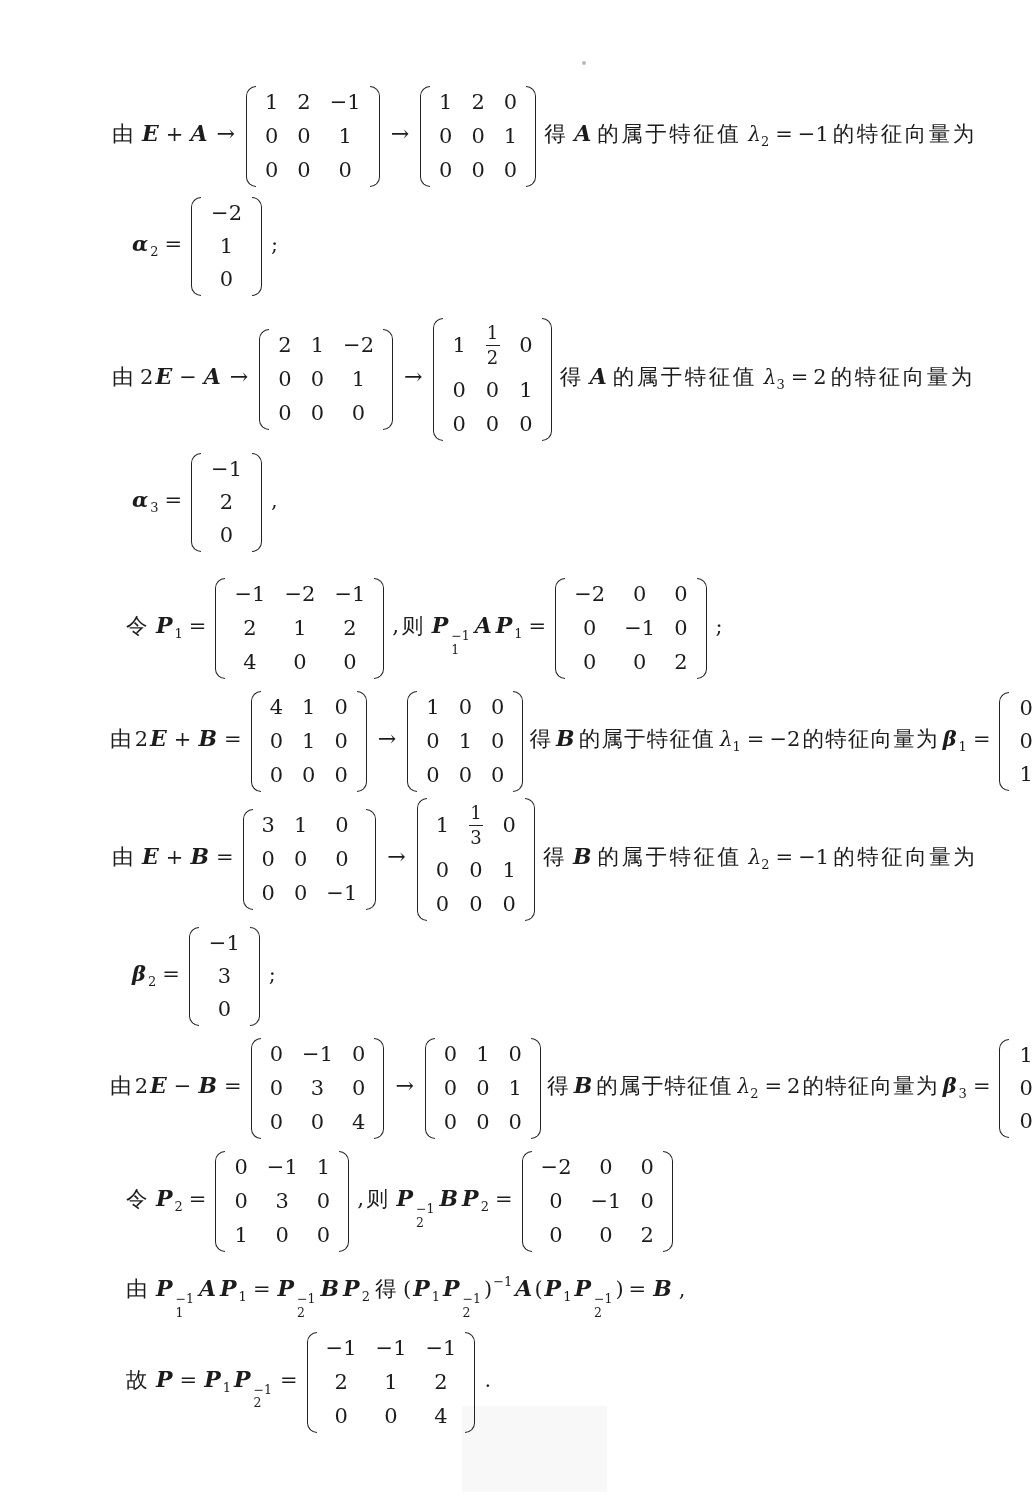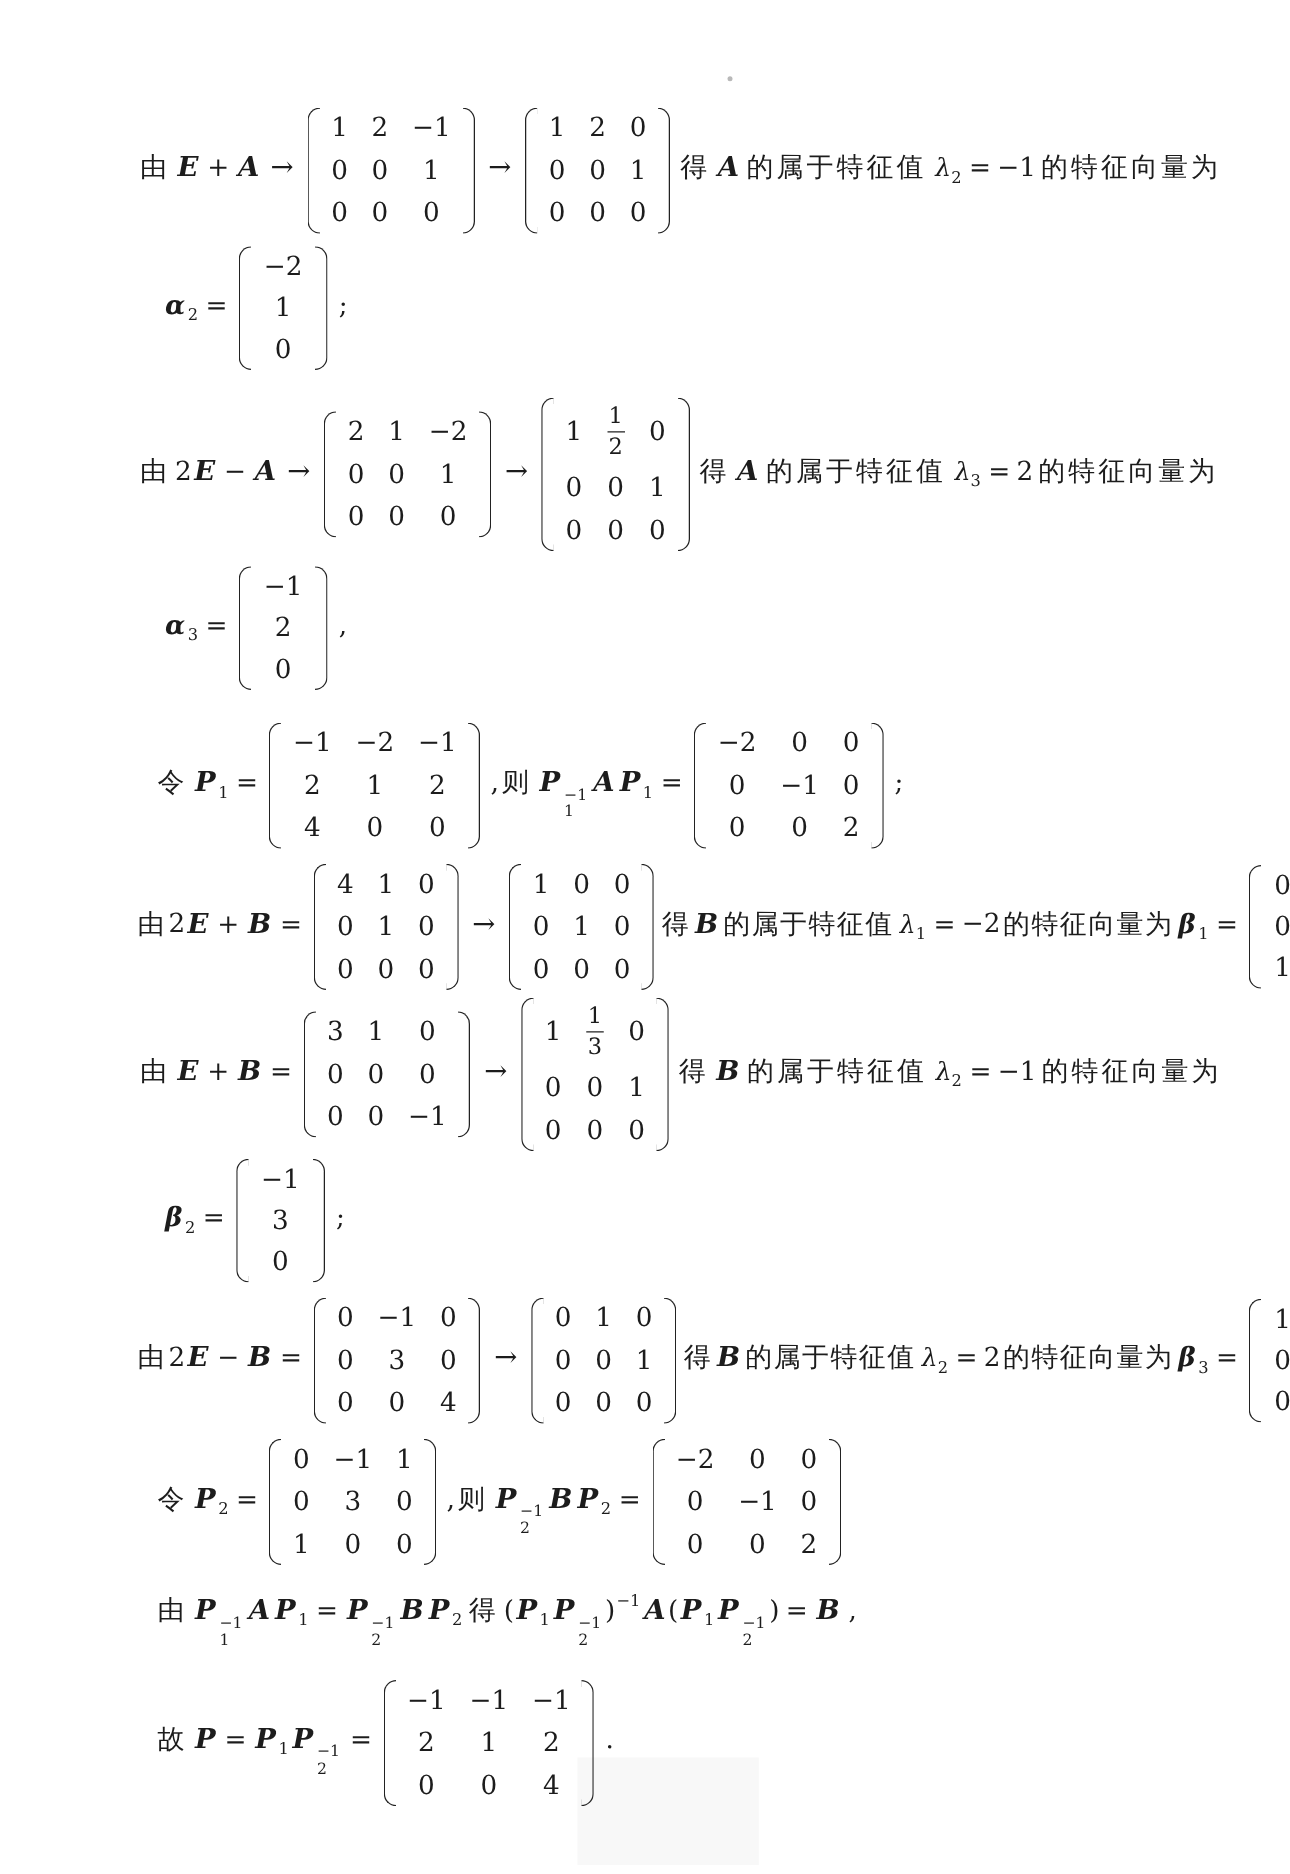--- a/index.html
+++ b/index.html
@@ -53,21 +53,21 @@
   #l1 { margin-bottom:10px; }
   #l2 { margin-bottom:22px; }
   #l3 { margin-bottom:12px; }
   #l4 { margin-bottom:26px; }
   #l5 { margin-bottom:12px; }
   #l6 { margin-bottom:6px; }
   #l7 { margin-bottom:6px; }
   #l8 { margin-bottom:12px; }
   #l9 { margin-bottom:12px; }
   #l10{ margin-bottom:22px; }
-  #l11{ margin-bottom:25px; }
+  #l11{ margin-bottom:12px; }
   #l12{ margin-bottom:0; }
 
   .speck { position:absolute; left:582px; top:61px; width:4px; height:4px; background:#b9b9b9; border-radius:50%; }
   .scan-shade { position:absolute; left:462px; top:1406px; width:145px; height:86px; background:#f8f8f8; }
 </style>
 </head>
 <body>
 
 <div class="page">
 <div class="speck"></div>

